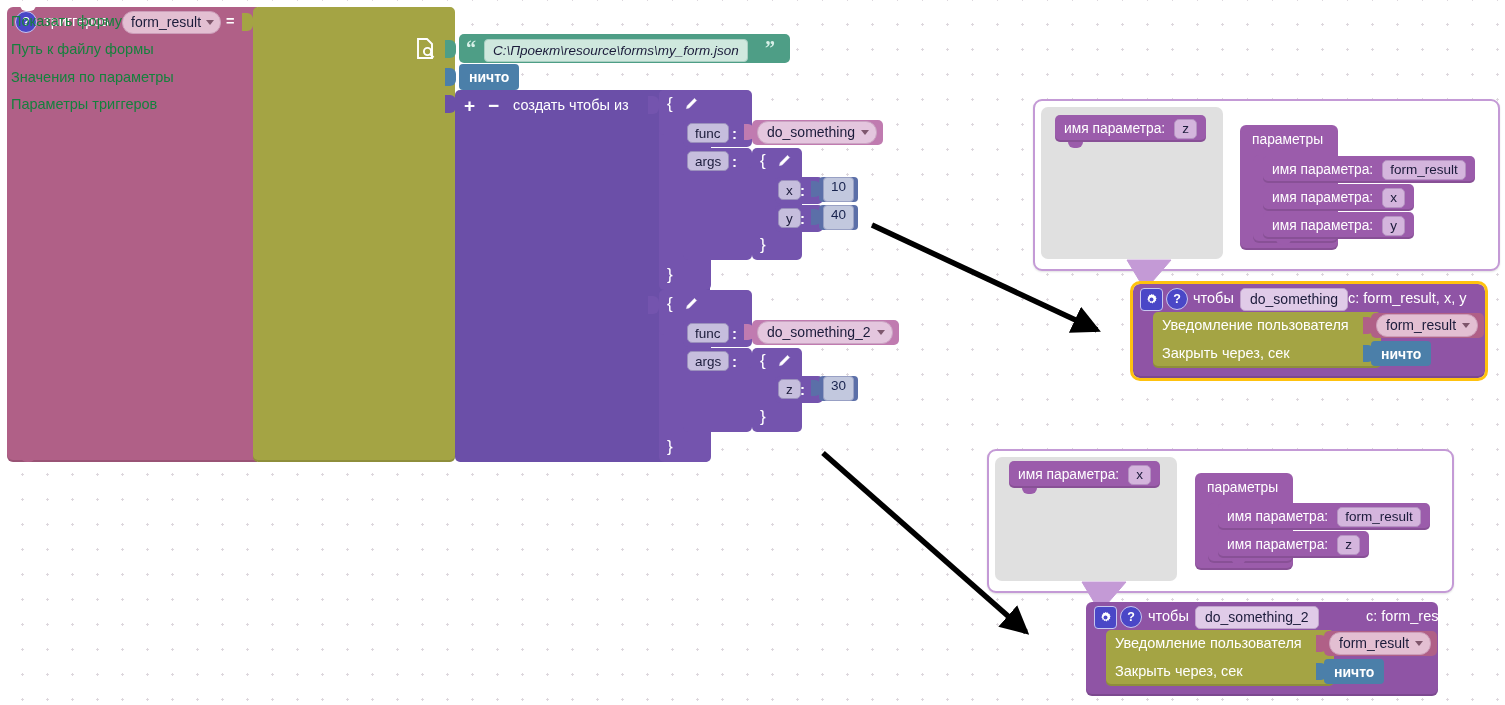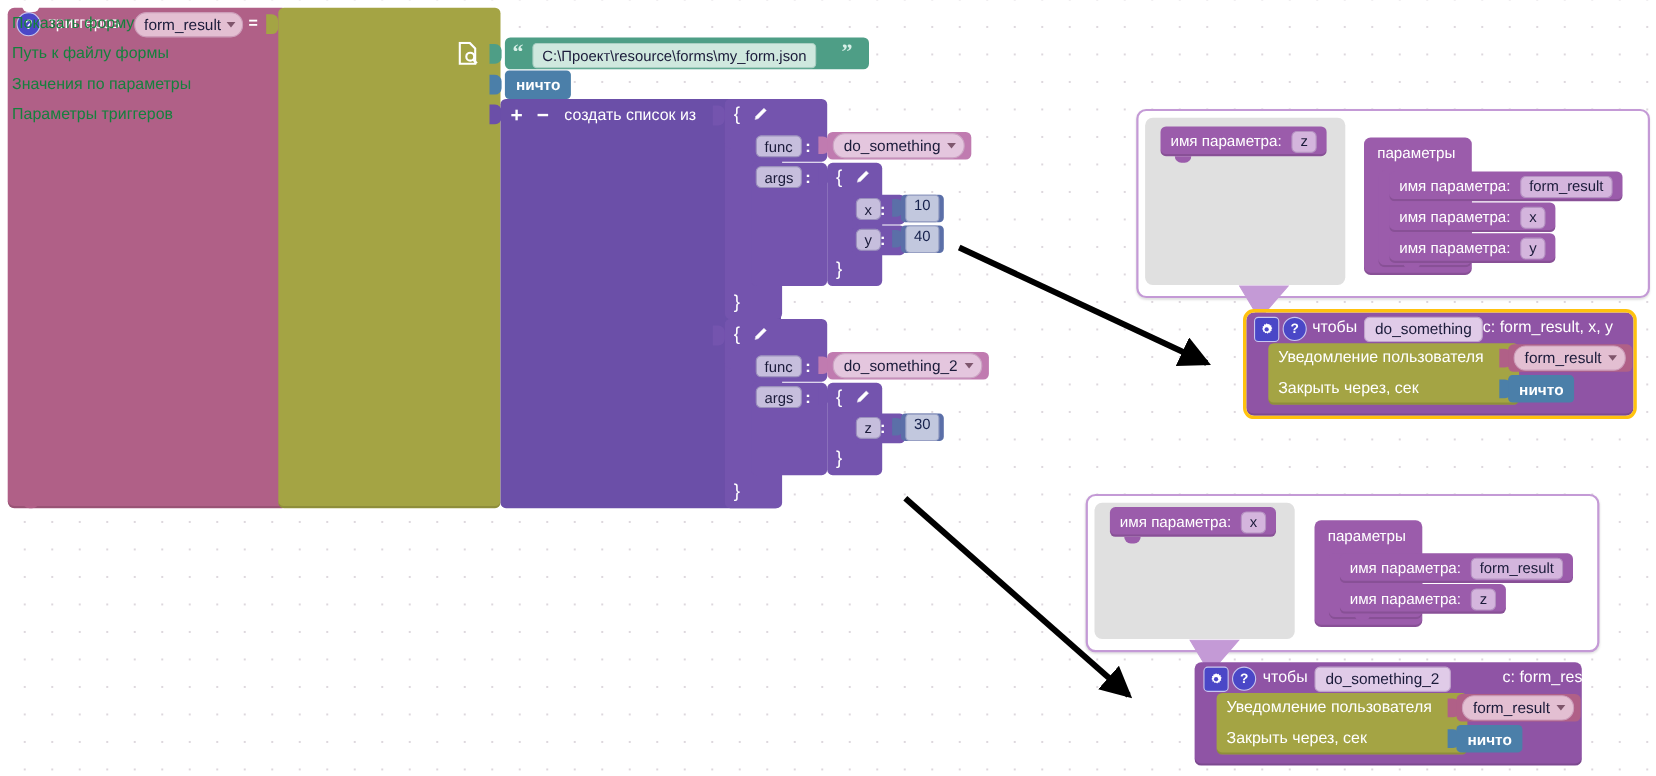--- a/index.html
+++ b/index.html
@@ -34,21 +34,21 @@
 
   
   #olive{left:253px;top:7px;width:202px;height:455px;background:#a4a444;
          box-shadow:inset 0 -2px 0 rgba(0,0,0,.13);}
   .olive-row{position:absolute;left:11px;color:#15803d;font-size:14.5px;white-space:nowrap;}
 
   
   #strblk{left:459px;top:34px;width:331px;height:29px;background:#4e9e86;border-radius:5px;}
   .quote{color:#d8f0e8;font-size:20px;font-weight:bold;line-height:1;font-family:"Liberation Serif",serif;}
   #strfield{background:#cfe8de;border:1px solid #a9cfc2;border-radius:4px;color:#1b1b3a;font-size:13.5px;
-            padding:3px 8px;white-space:nowrap;}
+            padding:3px 8px;white-space:nowrap;font-style:italic;}
 
   
   .nullblk{background:#4b7fa9;border-radius:4px;display:flex;align-items:center;padding:0 10px;
            color:#ffffff;font-size:14px;font-weight:bold;}
 
   
   #listblk{left:455px;top:90px;width:255px;height:372px;background:#6b4fa8;border-radius:5px;}
   .pm{color:#ffffff;font-size:19px;font-weight:bold;line-height:1;}
 
   
@@ -139,21 +139,21 @@
 <div class="blk" id="strblk"></div>
 <div class="abs quote" style="left:466px;top:38px;">“</div>
 <div class="abs" id="strfield" style="left:484px;top:39px;">C:\Проект\resource\forms\my_form.json</div>
 <div class="abs quote" style="left:765px;top:38px;">”</div>
 
 <div class="abs nullblk" style="left:459px;top:64px;height:26px;">ничто</div>
 
 <div class="blk" id="listblk"></div>
 <div class="abs pm" style="left:464px;top:96px;">+</div>
 <div class="abs pm" style="left:488px;top:96px;">−</div>
-<div class="abs btxt" style="left:513px;top:98px;">создать список из</div>
+<div class="abs btxt" style="left:513px;top:98px;">создать чтобы из</div>
 <div class="abs" style="left:648px;top:96px;width:11px;height:18px;background:#7454ae;border-radius:0 6px 6px 0;"></div>
 <div class="abs" style="left:648px;top:296px;width:11px;height:18px;background:#7454ae;border-radius:0 6px 6px 0;"></div>
 
 <div class="dict" style="left:659px;top:90px;width:52px;height:200px;"></div>
 <div class="dict" style="left:659px;top:90px;width:93px;height:45px;"></div>
 <div class="abs brace" style="left:667px;top:95px;">{</div>
 <svg class="abs pencil" style="left:684px;top:96px;" viewBox="0 0 16 16">
   <path d="M2.5 13.5 L3.3 10.4 L11.2 2.5 L13.5 4.8 L5.6 12.7 Z" fill="#ffffff" stroke="#d8d0e8" stroke-width=".6"></path>
 </svg>
 <div class="abs brace" style="left:667px;top:266px;">}</div>

